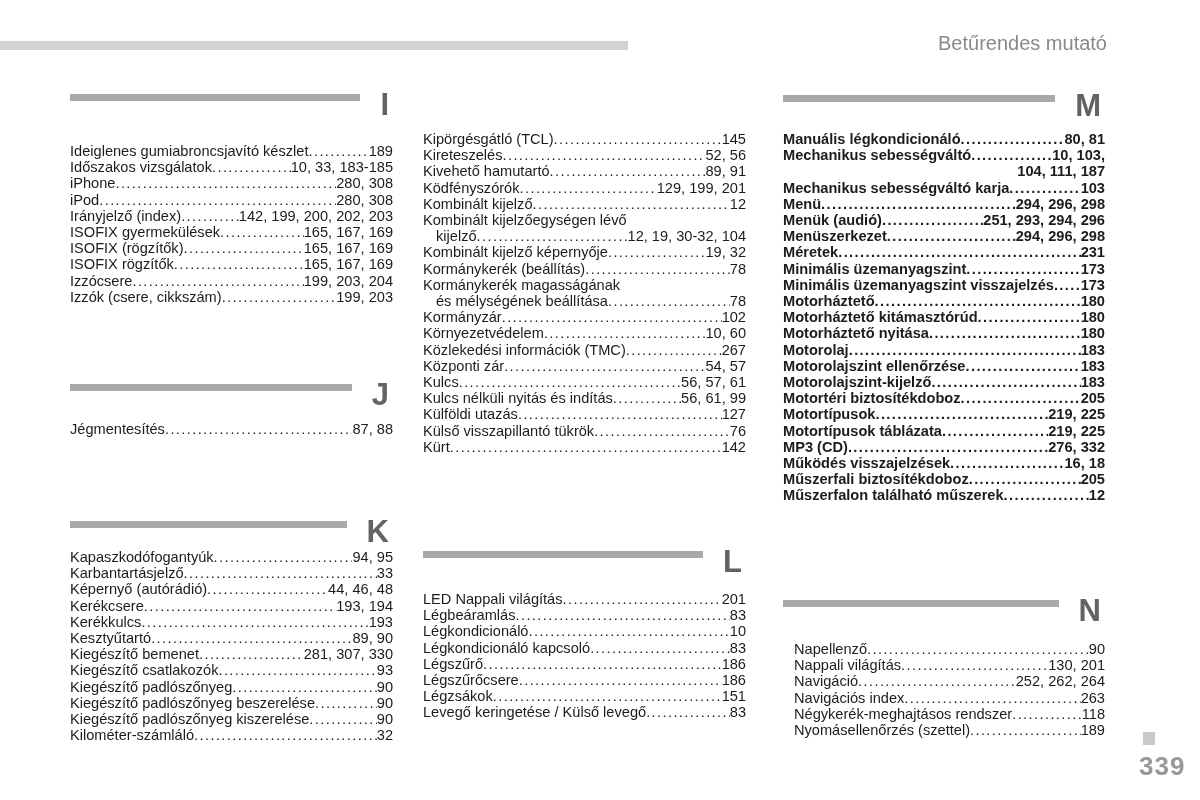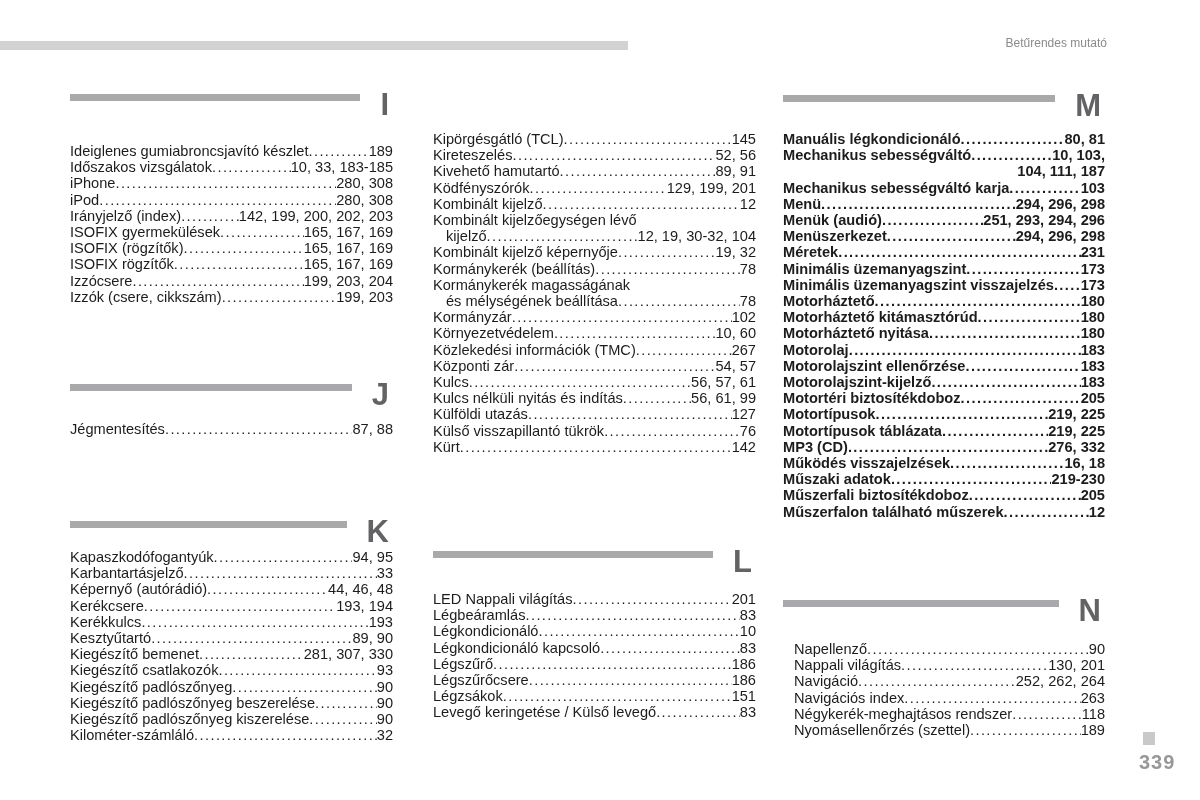--- a/index.html
+++ b/index.html
@@ -10,24 +10,24 @@
     --body-text:#1c1c1c;
     --page-number:#98989b;
     --corner-square:#c9c9cc;
   }
   html,body{margin:0;padding:0;}
   body{
     width:1200px;height:800px;background:#ffffff;position:relative;overflow:hidden;
     font-family:"Liberation Sans", sans-serif;color:var(--body-text);
   }
   .top-rule{position:absolute;left:0;top:41px;width:628px;height:9px;background:var(--rule-light);}
-  .header-title{position:absolute;top:34px;right:93px;font-size:12px;line-height:18px;color:var(--header-text);}
+  .header-title{position:absolute;top:34px;right:93px;font-size:20px;line-height:18px;color:var(--header-text);}
   .col{position:absolute;top:0;height:800px;}
   #col-left{left:70px;width:323px;}
-  #col-mid{left:433px;width:323px;text-decoration:underline;}
+  #col-mid{left:423px;width:323px;text-decoration:underline;}
   #col-right{left:783px;width:322px;}
   .section{position:absolute;left:0;right:0;}
   #sec-i{top:90px;}
   #sec-j{top:380px;}
   #sec-k{top:517px;}
   #sec-k2{top:131px;}
   #sec-l{top:547px;}
   #sec-m{top:91px;}
   #sec-n{top:596px;}
   .sec-header{display:flex;align-items:flex-start;height:32px;}
@@ -43,21 +43,21 @@
   .entry .label{white-space:nowrap;}
   .entry .label.indent{padding-left:13px;}
   .entry .leader{flex:1 1 auto;overflow:hidden;white-space:nowrap;min-width:6px;}
   .entry .leader::after{
     content:"....................................................................................................";
     letter-spacing:1.4px;
   }
   .entry .pages{white-space:nowrap;}
   .entry.pages-only{justify-content:flex-end;align-items:flex-end;}
   .corner-square{position:absolute;left:1143px;top:732px;width:12px;height:13px;background:var(--corner-square);}
-  .page-number{position:absolute;left:1139px;top:751px;font-size:20px;font-weight:bold;letter-spacing:1px;color:var(--page-number);}
+  .page-number{position:absolute;left:1139px;top:751px;font-size:26px;font-weight:bold;letter-spacing:1px;color:var(--page-number);}
 </style>
 </head>
 <body>
 
 <div class="top-rule"></div>
 <div class="header-title">Betűrendes mutató</div>
 
 <div class="col" id="col-left">
   <div class="section" id="sec-i">
       <div class="sec-header">
@@ -455,25 +455,20 @@
           <span class="label">MP3 (CD)</span>
           <span class="leader"></span>
           <span class="pages">276, 332</span>
         </div>
         <div class="entry">
           <span class="label">Működés visszajelzések</span>
           <span class="leader"></span>
           <span class="pages">16, 18</span>
         </div>
         <div class="entry">
-          <span class="label">Műszaki adatok</span>
-          <span class="leader"></span>
-          <span class="pages">219-230</span>
-        </div>
-        <div class="entry">
           <span class="label">Műszerfali biztosítékdoboz</span>
           <span class="leader"></span>
           <span class="pages">205</span>
         </div>
         <div class="entry">
           <span class="label">Műszerfalon található műszerek</span>
           <span class="leader"></span>
           <span class="pages">12</span>
         </div>
       </div>

